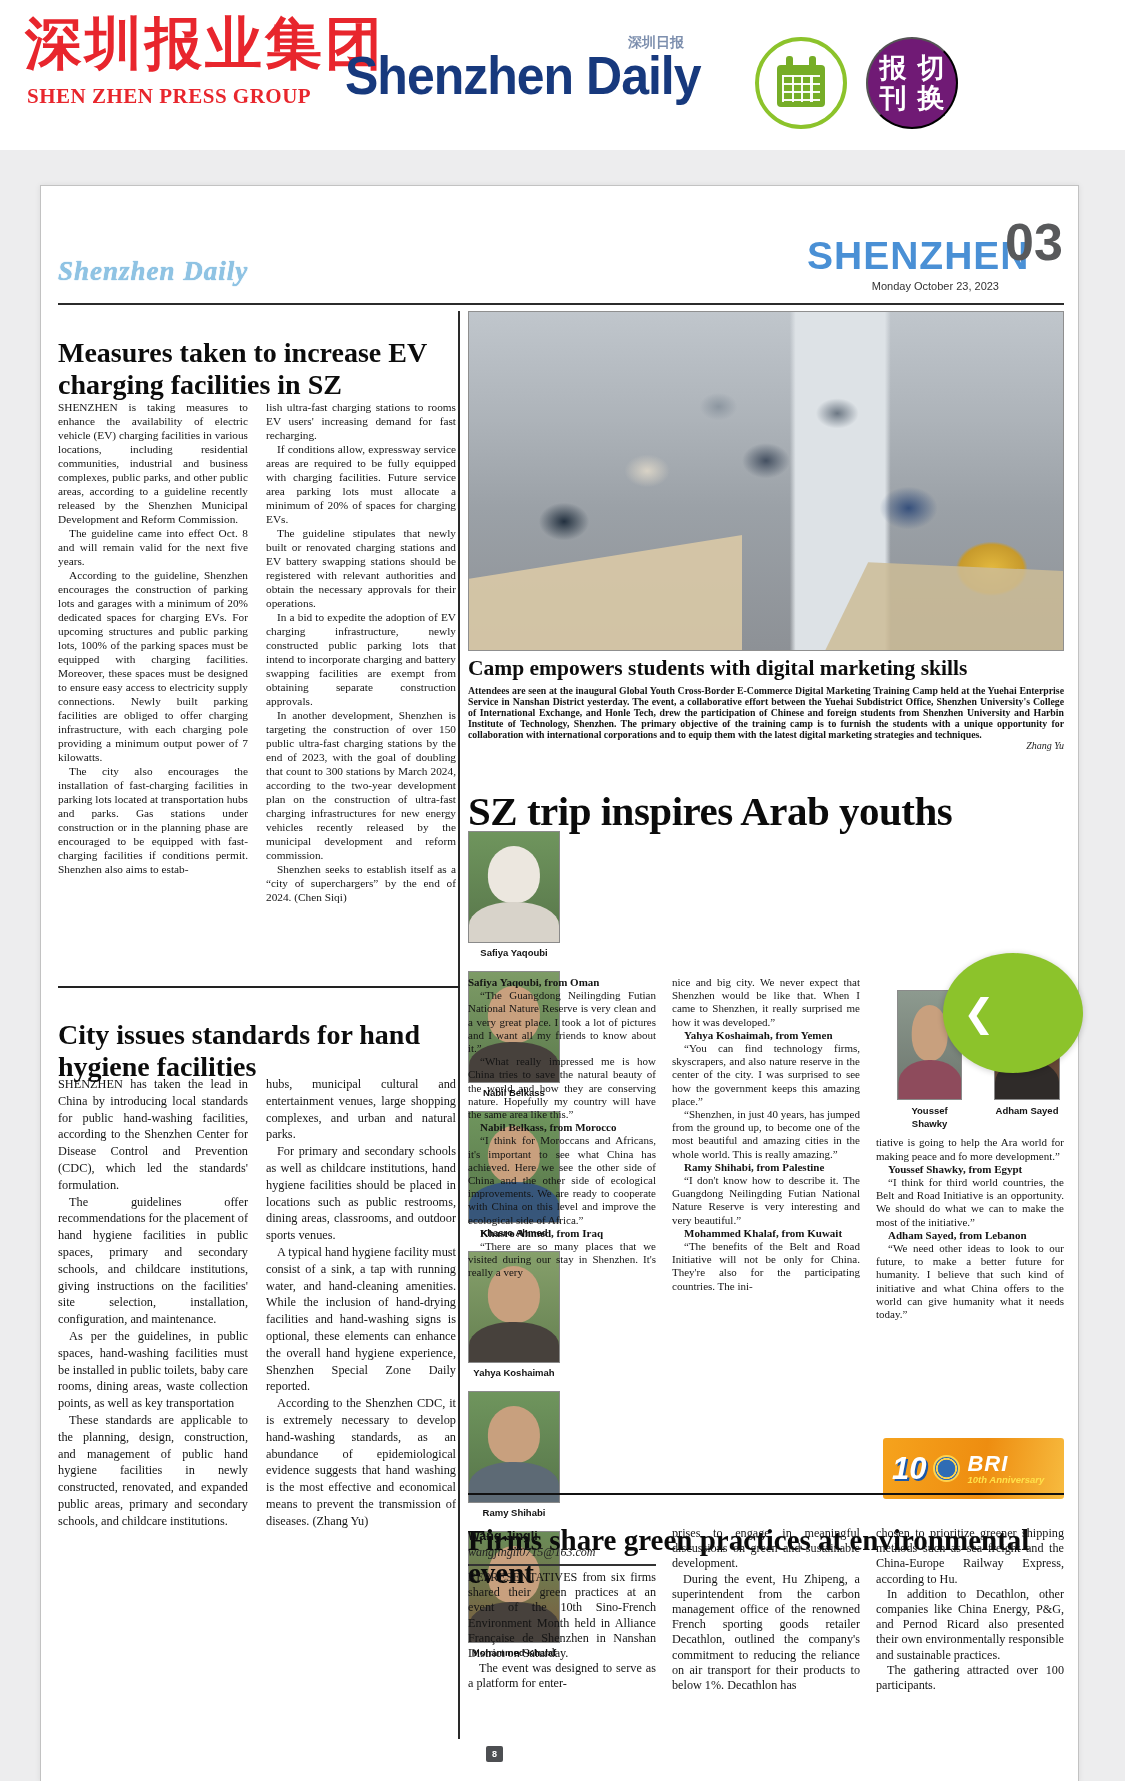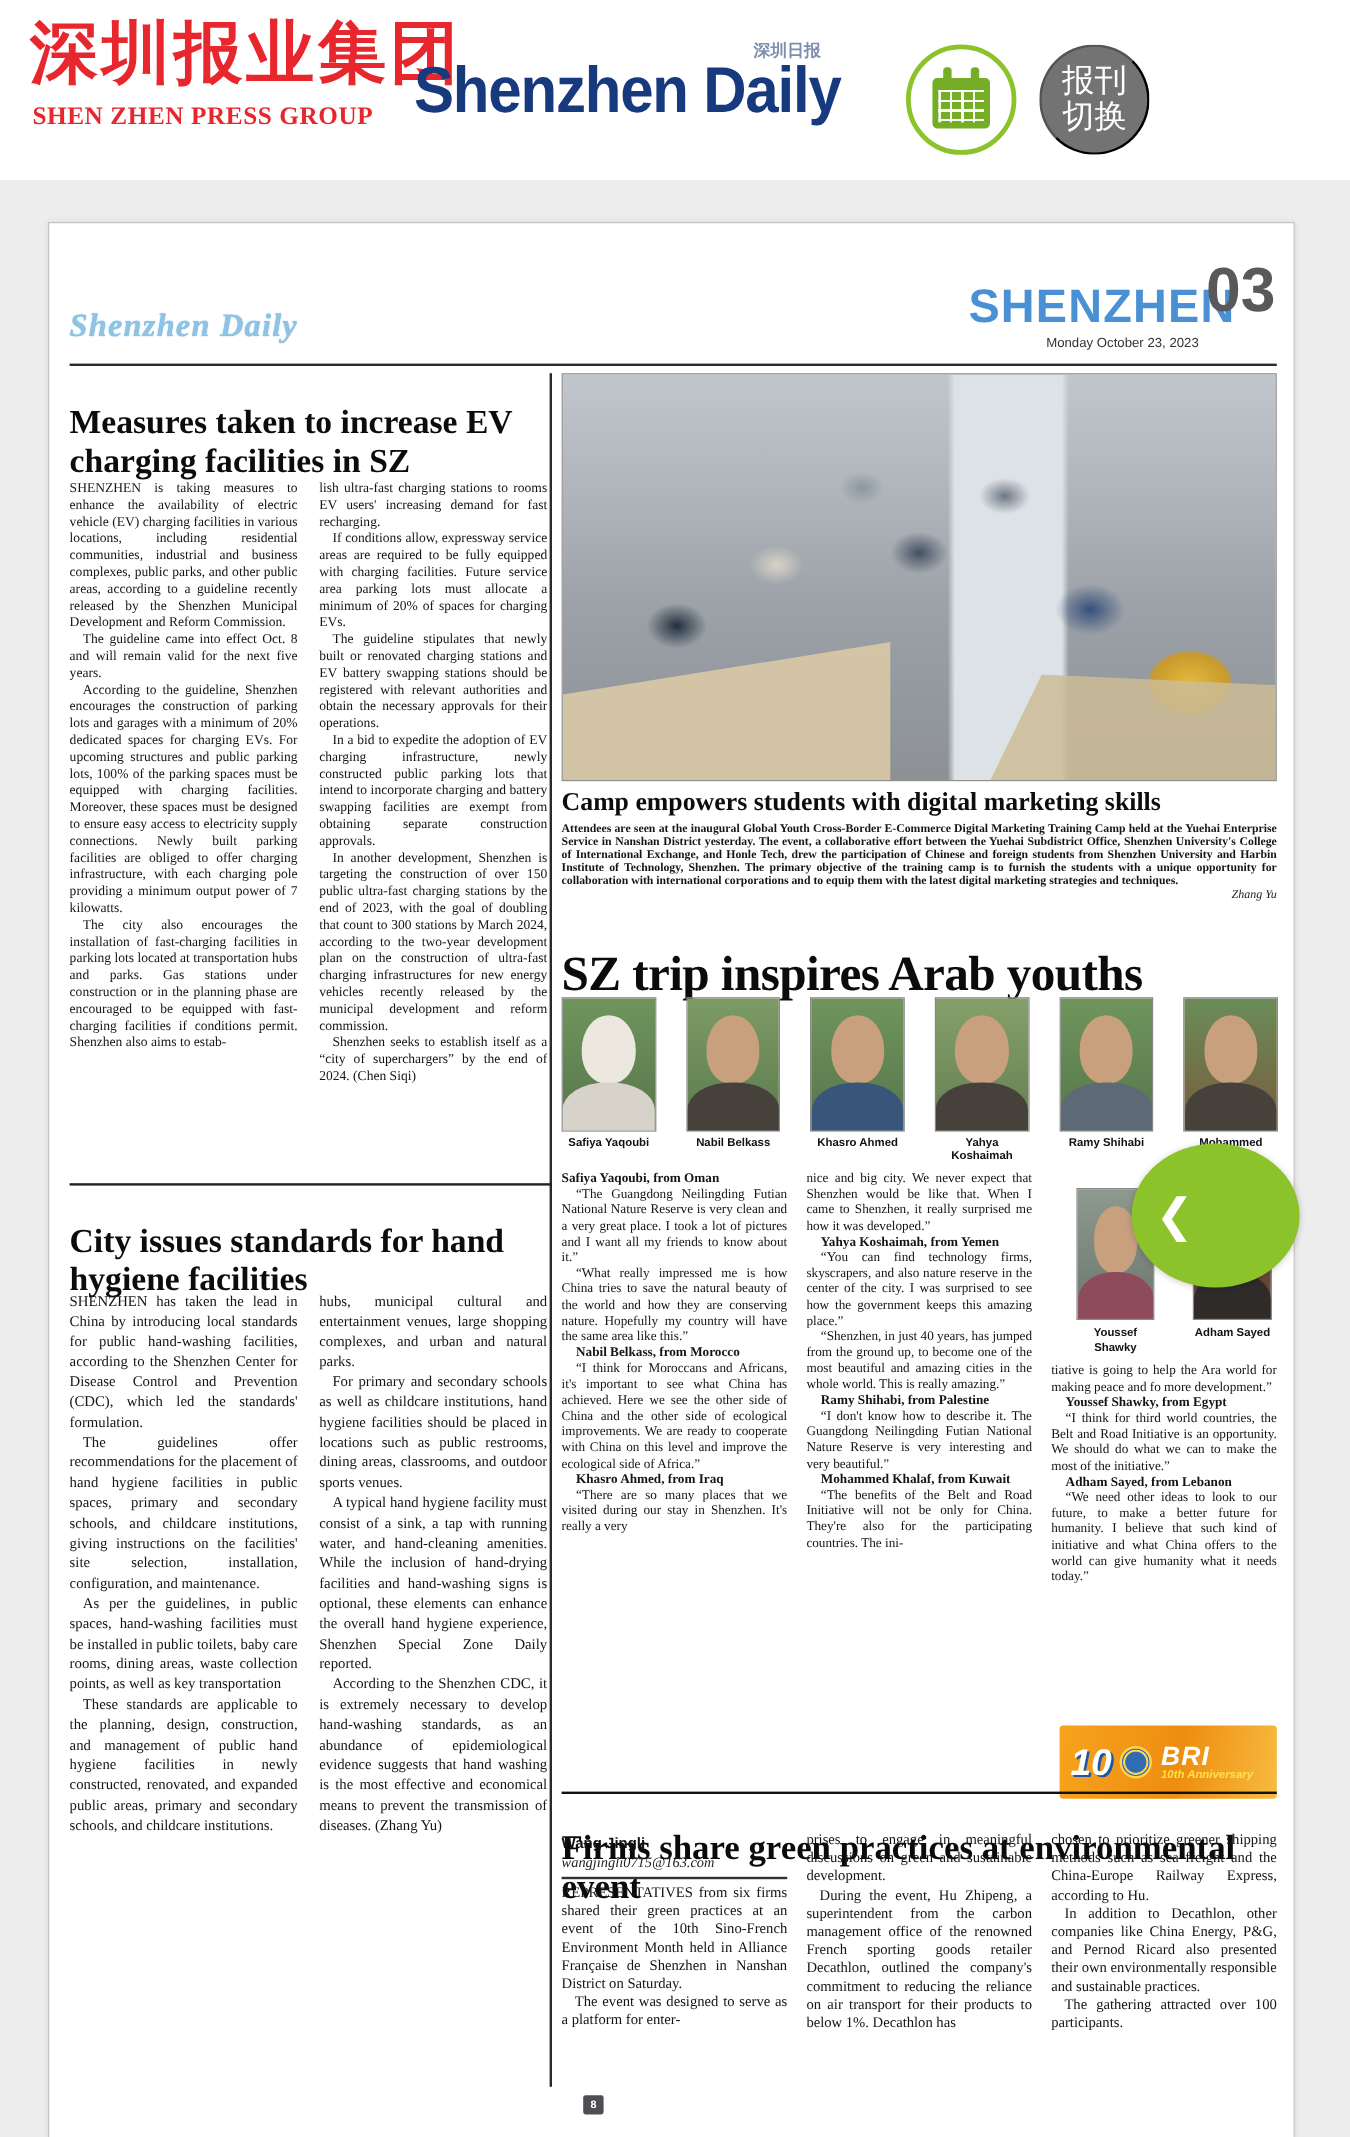--- a/index.html
+++ b/index.html
@@ -22,22 +22,22 @@
     border:4px solid #8cc32b; border-radius:50%; background:#fff; display:flex; align-items:center; justify-content:center; cursor:pointer; }
   .cal-icon { position:relative; width:48px; height:42px; background:#76ad27; border-radius:4px; margin-top:6px; }
   .cal-icon::before { content:""; position:absolute; top:-9px; left:9px; width:7px; height:13px;
     background:#76ad27; border-radius:3px; box-shadow:23px 0 0 #76ad27; }
   .cal-icon::after { content:""; position:absolute; left:5px; right:5px; top:10px; bottom:5px;
     background-image:
       repeating-linear-gradient(to right, rgba(255,255,255,.95) 0 2px, transparent 2px 9.5px),
       repeating-linear-gradient(to bottom, rgba(255,255,255,.95) 0 2px, transparent 2px 8px);
     }
   .switch-btn { position:absolute; left:866px; top:37px; width:92px; height:92px; border-radius:50%;
-    background:#737373; color:#fff; display:flex; flex-direction:column; align-items:center; justify-content:center;
-    font-family:"DejaVu Sans",sans-serif; font-size:27px; font-weight:normal; line-height:1.12; cursor:pointer; }
+    background:#701a75; color:#fff; display:flex; flex-direction:row; align-items:center; justify-content:center;
+    font-family:"DejaVu Sans",sans-serif; font-size:27px; font-weight:bold; line-height:1.12; cursor:pointer; }
   
   .page { position:absolute; left:40px; top:185px; width:1037px; height:1596px; background:#fff;
     border:1px solid #c2c2c2; box-shadow:0 0 6px rgba(0,0,0,.08); }
   .page * { box-sizing:border-box; }
   .mast-script { position:absolute; left:17px; top:70px; font-family:"Liberation Serif",serif;
     font-style:italic; font-weight:bold; font-size:27px; color:#8fc3e3; letter-spacing:1px;
     text-shadow:0 0 1px #58a6d8; }
   .mast-city { position:absolute; left:728px; top:48px; font-family:"Liberation Sans",sans-serif;
     font-size:39px; font-weight:bold; color:#4a90d5; letter-spacing:1px;margin-left:38px; }
   .mast-pageno { position:absolute; left:964px; top:26px; font-family:"Liberation Sans",sans-serif;
@@ -76,21 +76,21 @@
   .caption-title { position:absolute; left:427px; top:470px; width:598px;
     font-size:21.5px; font-weight:bold; color:#0d0d0d; }
   .caption-text { position:absolute; left:427px; top:500px; width:596px;
     font-family:Liberation Serif, serif; font-size:9.8px; font-weight:bold; line-height:10.9px;
     text-align:justify; color:#151515; }
   .caption-credit { position:absolute; left:427px; top:554px; width:596px; text-align:right;
     font-style:italic; font-size:10px; color:#222; }
   
   .sz-headline { position:absolute; left:427px; top:574px; width:602px;
     font-size:41px; font-weight:bold; letter-spacing:-.5px; color:#0b0b0b; }
-  .mug-row { position:absolute; left:427px; top:645px; width:597px; display:flex; gap:25px; }
+  .mug-row { position:absolute; left:427px; top:645px; width:597px; display:flex; gap:13px;flex-direction:column; }
   .mug { width:92px; margin:0; }
   .mug .photo, .mug2 .photo { position:relative; width:100%; height:112px; border:1px solid #8a8a8a; overflow:hidden;
     background:linear-gradient(180deg,#6f955d 0%, #57754a 100%); }
   .photo::before { content:""; position:absolute; left:50%; top:13%; width:58%; height:52%;
     transform:translateX(-50%); background:#c8a07e; border-radius:50% 50% 45% 45%; }
   .photo::after { content:""; position:absolute; left:50%; bottom:-8%; width:100%; height:44%;
     transform:translateX(-50%); background:#47413c; border-radius:48% 48% 0 0; }
   .mug figcaption, .mug2 figcaption { text-align:center; font-family:"Liberation Sans",sans-serif;
     font-size:9.5px; font-weight:bold; margin-top:4px; color:#111; }
   .mug:nth-child(1) .photo::before { background:#ece7df; }

